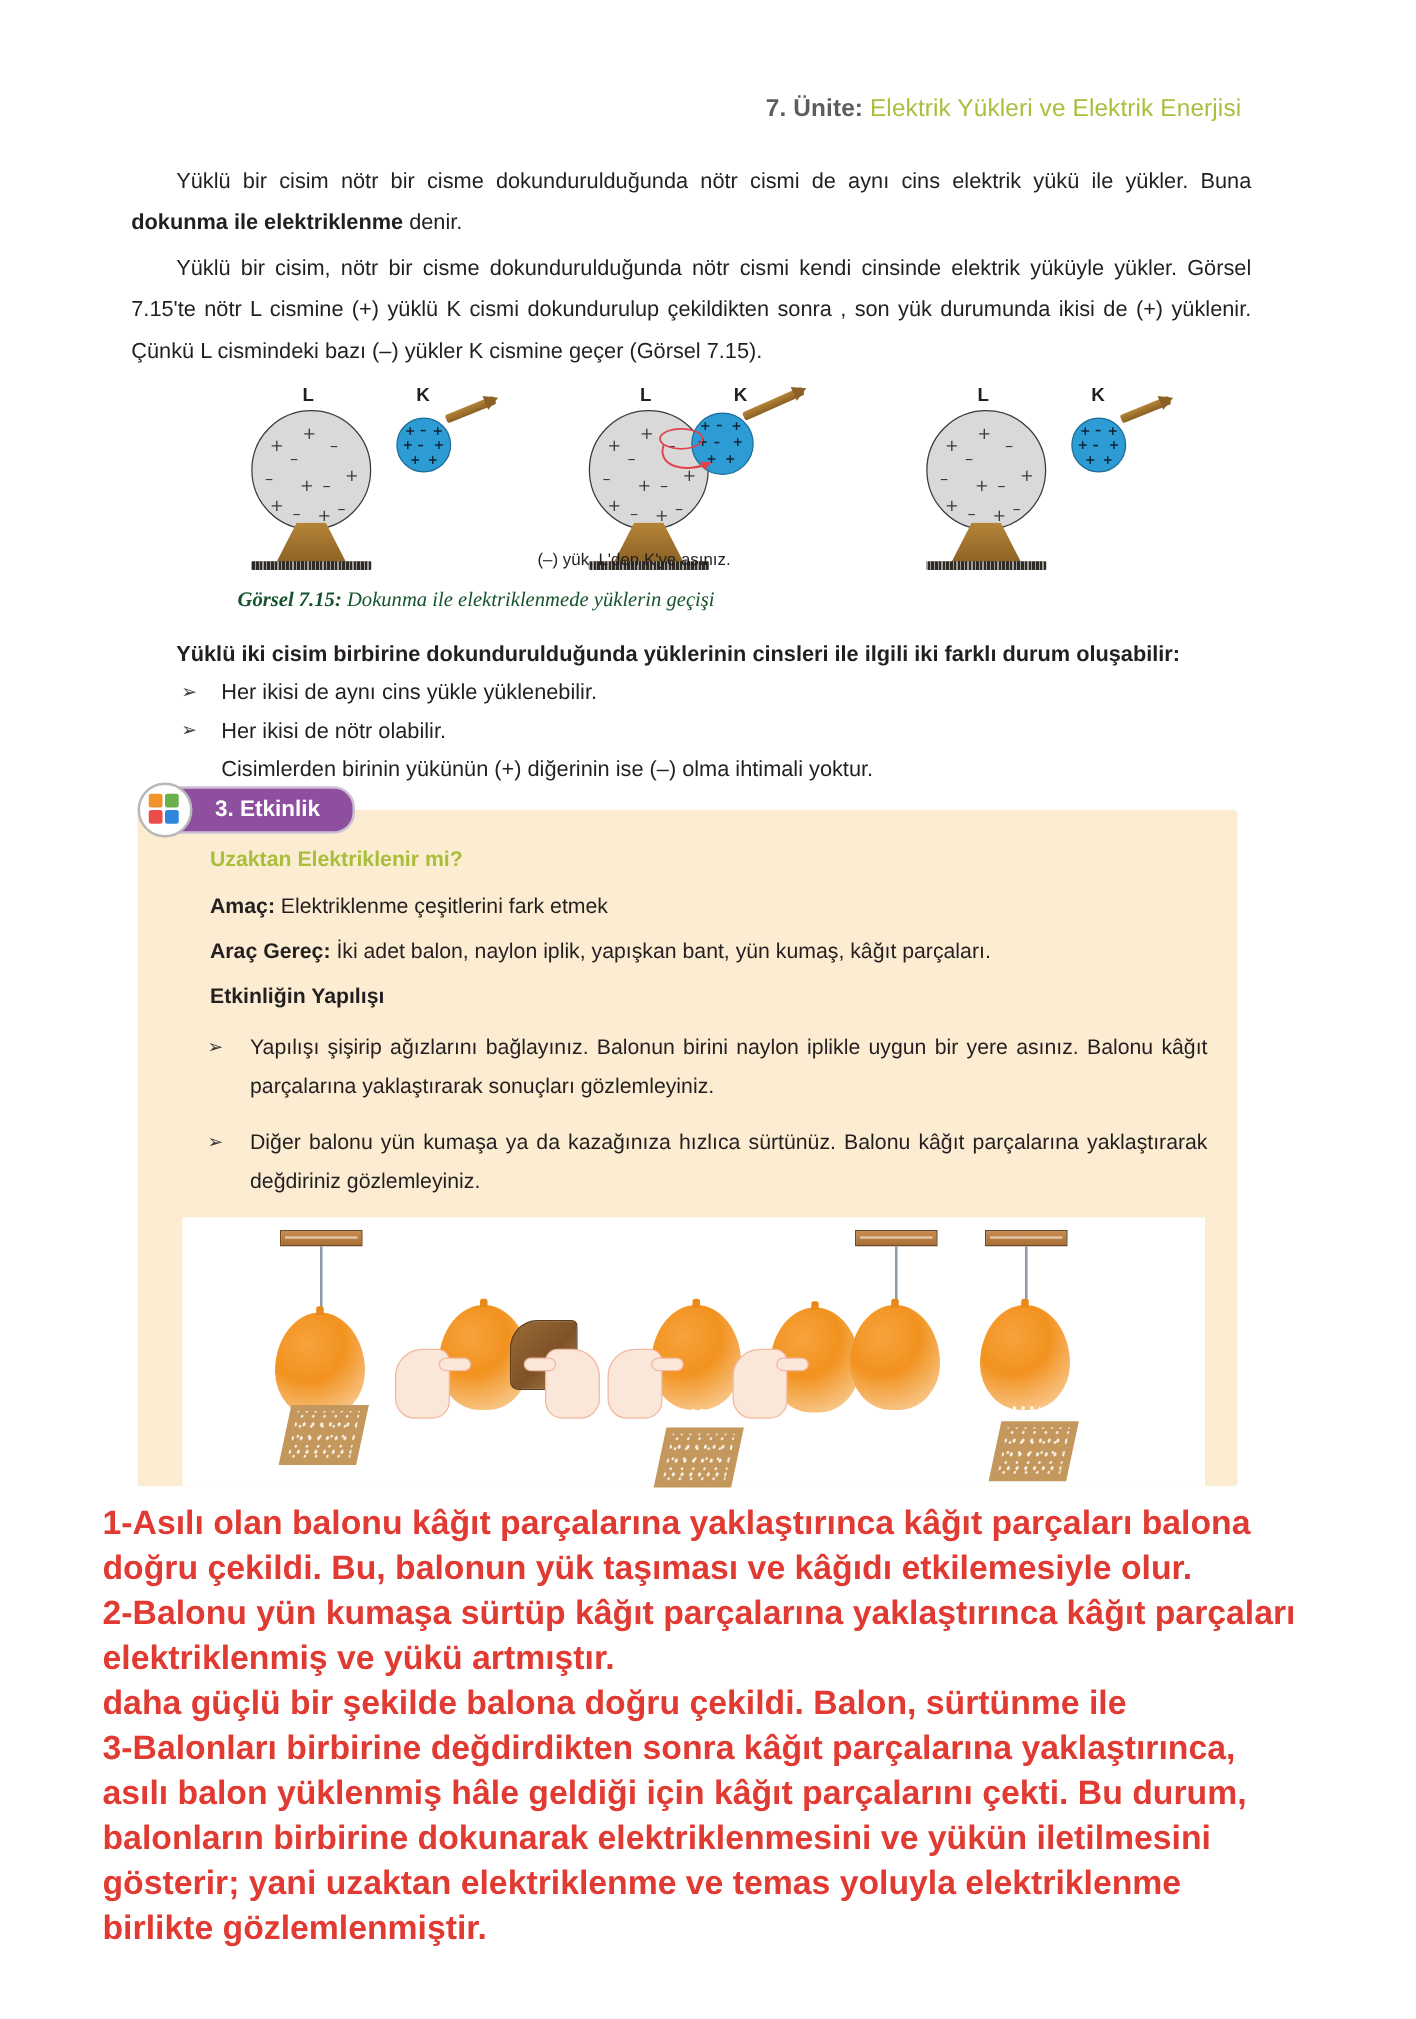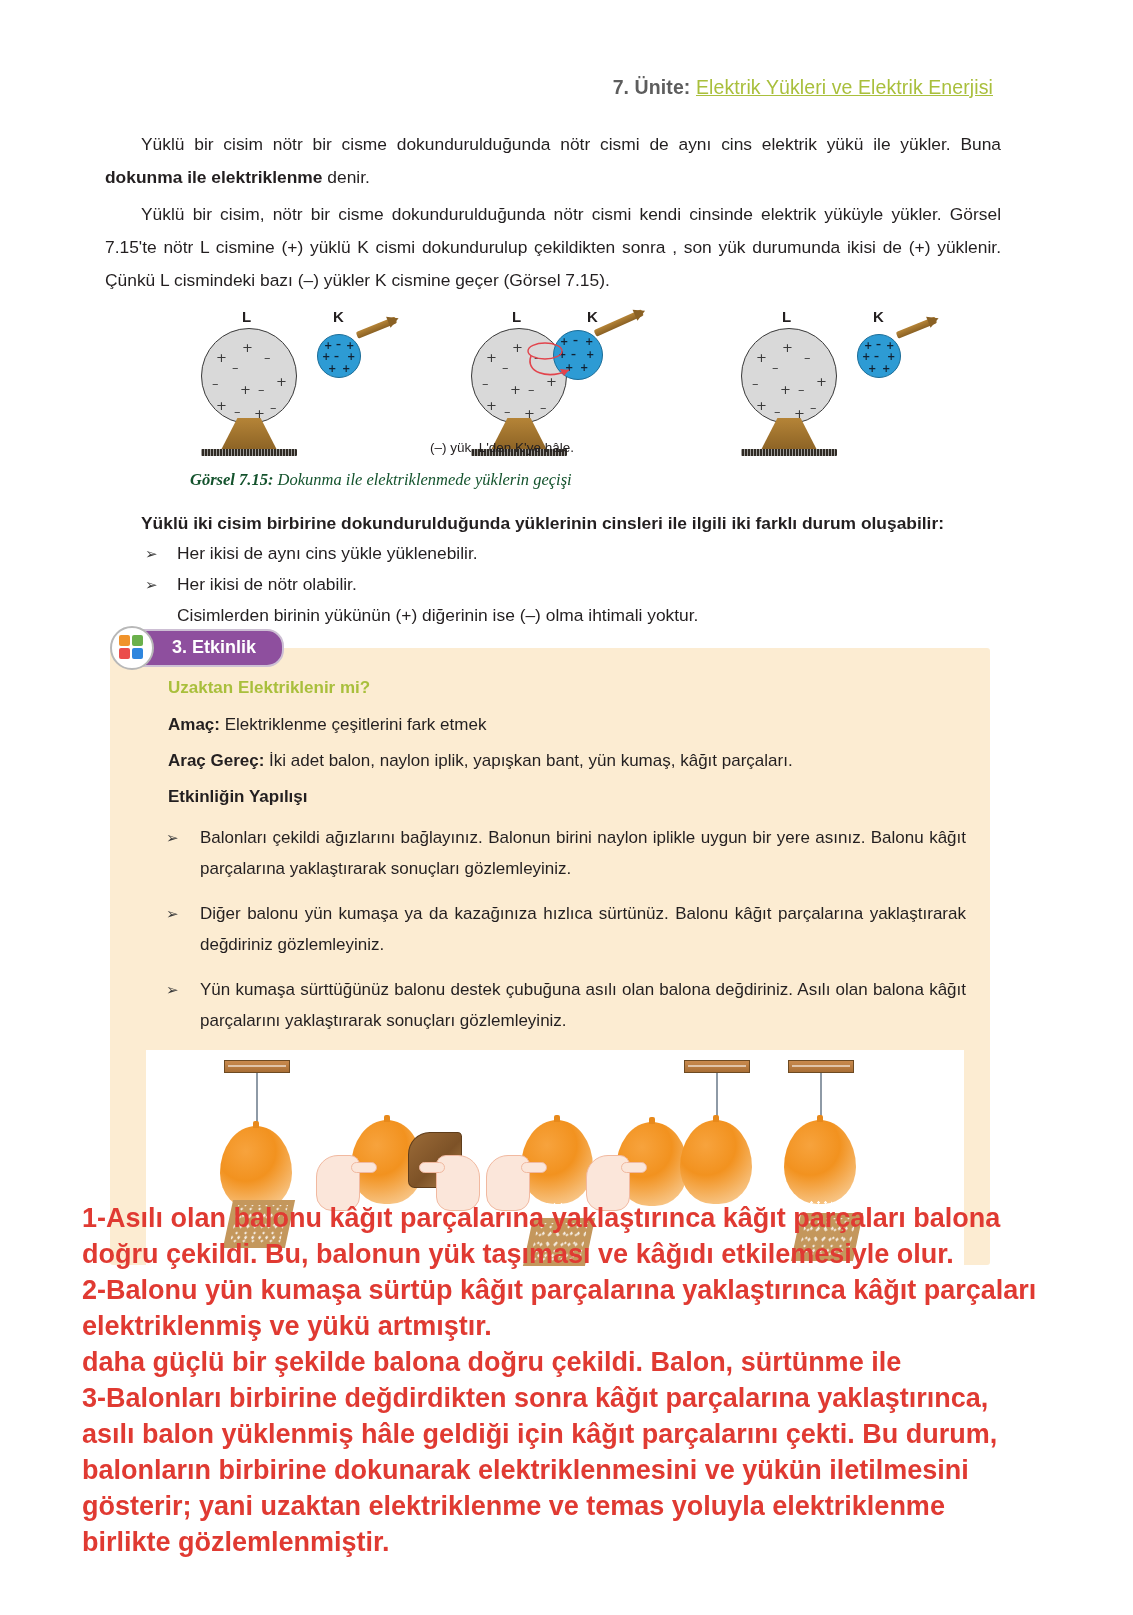--- a/index.html
+++ b/index.html
@@ -24,21 +24,20 @@
     font-size: 19.5px;
     letter-spacing: 0.1px;
     white-space: nowrap;
   }
   .page-header .unit-no {
     font-weight: bold;
     color: #5d5d5d;
   }
   .page-header .unit-title {
     color: #a9bf3c;
-    text-decoration: underline;
   }
 
   
   .content {
     position: absolute;
     left: 105px;
     top: 128px;
     width: 896px;
   }
   p.para {
@@ -490,21 +489,21 @@
       <span class="chg" style="left:28px; top:6px;">+</span>
       <span class="chg" style="left:4px; top:17px;">+</span>
       <span class="chg" style="left:16px; top:17px;">–</span>
       <span class="chg" style="left:29px; top:17px;">+</span>
       <span class="chg" style="left:10px; top:29px;">+</span>
       <span class="chg" style="left:24px; top:29px;">+</span>
     </div>
     <div class="rod" style="left:156px; top:24px; width:42px; transform:rotate(-22deg);"></div>
   </div>
 
-  <div class="fig-caption-small">(–) yük, L'den K'ye hâle.</div>
+  <div class="fig-caption-small">(–) yük, L'den K'ye asınız.</div>
   <div class="fig-caption">
     <span class="cap-label">Görsel 7.15:</span><span> Dokunma ile elektriklenmede yüklerin geçişi</span>
   </div>
 </div>
 
 <div style="position:absolute; left:141px; top:508px; width:860px;">
   <p class="lead-bold">Yüklü iki cisim birbirine dokundurulduğunda yüklerinin cinsleri ile ilgili iki farklı durum oluşabilir:</p>
   <ul class="arrow-list">
     <li>
       <span class="bullet">➢</span>
@@ -540,29 +539,28 @@
 
     <p class="act-line">
       <span class="b">Araç Gereç:</span><span> İki adet balon, naylon iplik, yapışkan bant, yün kumaş, kâğıt parçaları.</span>
     </p>
 
     <p class="act-line b">Etkinliğin Yapılışı</p>
 
     <ul class="act-steps">
       <li>
         <span class="bullet">➢</span>
-        <span>Balonları çekildi ağızlarını bağlayınız. Balonun birini naylon iplikle uygun bir yere asınız. Balonu kâğıt parçalarına yaklaştırarak sonuçları gözlemleyiniz.</span>
+        <span>Yapılışı şişirip ağızlarını bağlayınız. Balonun birini naylon iplikle uygun bir yere asınız. Balonu kâğıt parçalarına yaklaştırarak sonuçları gözlemleyiniz.</span>
       </li>
       <li>
         <span class="bullet">➢</span>
         <span>Diğer balonu yün kumaşa ya da kazağınıza hızlıca sürtünüz. Balonu kâğıt parçalarına yaklaştırarak değdiriniz gözlemleyiniz.</span>
       </li>
       <li>
         <span class="bullet">➢</span>
-        <span>Yün kumaşa sürttüğünüz balonu destek çubuğuna asılı olan balona değdiriniz. Asılı olan balona kâğıt parçalarını yaklaştırarak sonuçları gözlemleyiniz.</span>
       </li>
     </ul>
 
     <div class="illus">
 
       <div>
         <div class="bar" style="left:78px; top:10px;"></div>
         <div class="string" style="left:110px; top:23px; height:54px;"></div>
         <div class="balloon" style="left:74px; top:76px;"></div>
         <div class="paper" style="left:82px; top:150px;">

